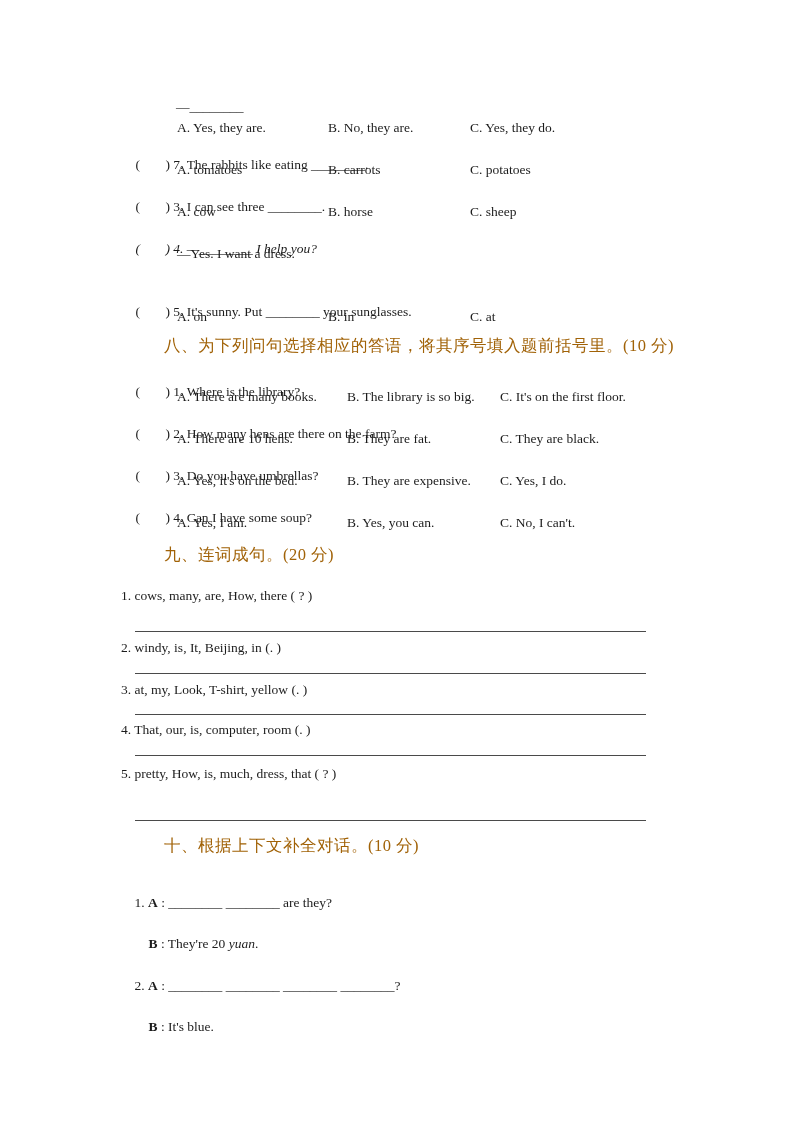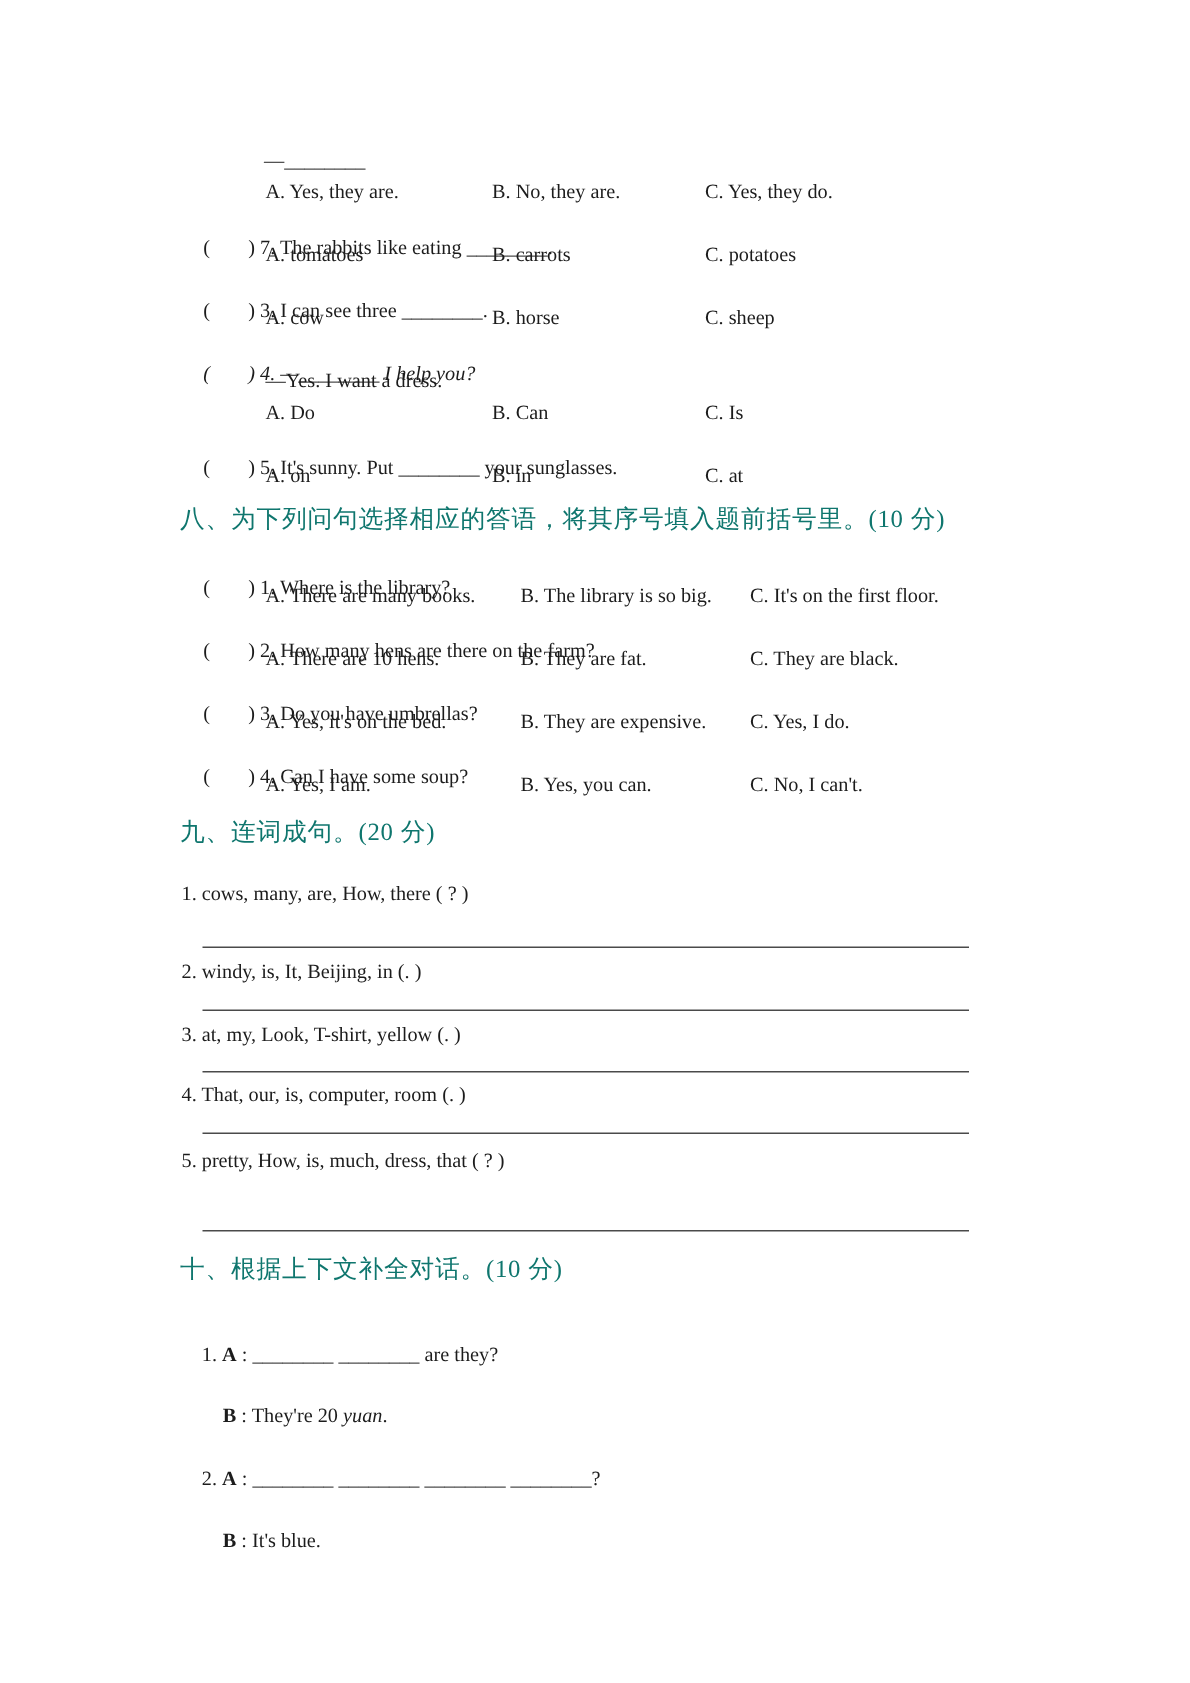--- a/index.html
+++ b/index.html
@@ -18,21 +18,22 @@
   .opts{display:flex;}
   .opts7 .ca{width:151px;}
   .opts7 .cb{width:142px;}
   .opts8 .ca{width:170px;}
   .opts8 .cb{width:153px;}
   .heading{
     position:absolute;
     font-size:16.5px;
     letter-spacing:0.5px;
     white-space:pre;
-    color:#0f766e;
+    color:#a16207;
+    margin-left:44px;
   }
   .ansline{
     position:absolute;
     left:135px;width:511px;height:0;
     border-bottom:1.2px solid #4a4a4a;
   }
   .sp{font-weight:bold;}
   .it{font-style:italic;}
 </style>
 </head>
@@ -57,23 +58,20 @@
     <span class="br">(</span><span>) 3. I can see three ________.</span>
   </div>
   <div class="line opts opts7" style="top:204px;left:177px;">
     <span class="ca">A. cow</span><span class="cb">B. horse</span><span class="cc">C. sheep</span>
   </div>
 
   <div class="line" style="top:225px;left:122px;font-style:italic;">
     <span class="br">(</span><span>) 4. —________ I help you?</span>
   </div>
   <div class="line" style="top:246px;left:177px;">—Yes. I want a dress.</div>
-  <div class="line opts opts7" style="top:267px;left:177px;">
-    <span class="ca">A. Do</span><span class="cb">B. Can</span><span class="cc">C. Is</span>
-  </div>
 
   <div class="line" style="top:288px;left:122px;">
     <span class="br">(</span><span>) 5. It's sunny. Put ________ your sunglasses.</span>
   </div>
   <div class="line opts opts7" style="top:309px;left:177px;">
     <span class="ca">A. on</span><span class="cb">B. in</span><span class="cc">C. at</span>
   </div>
 
   <div class="heading" style="top:335px;left:120px;">八、为下列问句选择相应的答语，将其序号填入题前括号里。(10 分)</div>
 

